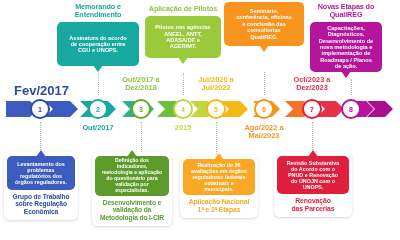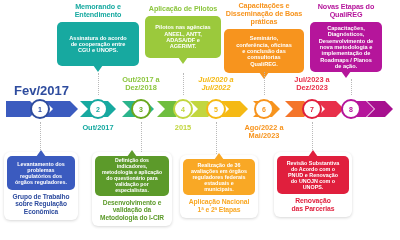--- a/index.html
+++ b/index.html
@@ -75,23 +75,20 @@
     <div class="bubble" style="background:#9bc93c; height:42px; font-size:5.6px; padding:4px 5px;">
       <span style="white-space:pre-line;">Pilotos nas agências
 ANEEL, ANTT,
 ADASA/DF e
 AGER/MT.</span>
       <span class="tip" style="border-top-color:#9bc93c;"></span>
     </div>
   </div>
 
   <div class="card top" style="left:224px; top:2px; width:80px;">
-    <div class="heading" style="color:#f7941e; font-size:7.2px;">Capacitações e
-Disseminação de
-Boas práticas</div>
     <div class="bubble" style="background:#f7941e; height:44px; font-size:5.6px; padding:4px 5px;">
       <span style="white-space:pre-line;">Seminário,
 conferência, oficinas
 e conclusão das
 consultorias
 QualiREG.</span>
       <span class="tip" style="border-top-color:#f7941e;"></span>
     </div>
   </div>
 
@@ -157,25 +154,25 @@
     <div style="position:absolute; left:341px; top:3px; width:20px; height:20px; border-radius:50%; background:#fff; border:2.4px solid #b5159b; display:flex; align-items:center; justify-content:center;">
       <span style="font-size:7px; font-weight:bold; color:#b5159b;">8</span>
     </div>
   </div>
 
   <div class="date-label" style="left:14px; top:84px; width:52px; font-size:13px; color:#2e4c9e;">Fev/2017</div>
   <div class="date-label" style="left:72px; top:124px; width:52px; font-size:7.4px; color:#17a9a0;">Out/2017</div>
   <div class="date-label" style="left:114px; top:76px; width:54px; font-size:7.4px; color:#8cc63f;">Out/2017 a
 Dez/2018</div>
   <div class="date-label" style="left:159px; top:124px; width:48px; font-size:7.4px; color:#c2d63f;">2015</div>
-  <div class="date-label" style="left:190px; top:76px; width:52px; font-size:7.4px; color:#f5b914;font-style:italic;">Jul/2020 a
+  <div class="date-label" style="left:190px; top:76px; width:52px; font-size:7.4px; color:#f5b914;">Jul/2020 a
 Jul/2022</div>
   <div class="date-label" style="left:238px; top:124px; width:52px; font-size:7.4px; color:#f7941e;">Ago/2022 a
 Mai/2023</div>
-  <div class="date-label" style="left:286px; top:76px; width:52px; font-size:7.4px; color:#e8304a;">Jul/2023 a
+  <div class="date-label" style="left:286px; top:76px; width:52px; font-size:7.4px; color:#e8304a;">Oct/2023 a
 Dez/2023</div>
 
   <div class="connector" style="left:40px; top:122px; height:30px;"></div>
   <div class="connector" style="left:141px; top:122px; height:30px;"></div>
   <div class="connector" style="left:216px; top:122px; height:32px;"></div>
   <div class="connector" style="left:312px; top:122px; height:30px;"></div>
 
   <div class="card bottom" style="left:4px; top:152px; width:74px;">
     <div class="shell">
       <div class="bubble" style="background:#3b5bbf; height:34px; font-size:5.4px; padding:3px 4px;">

